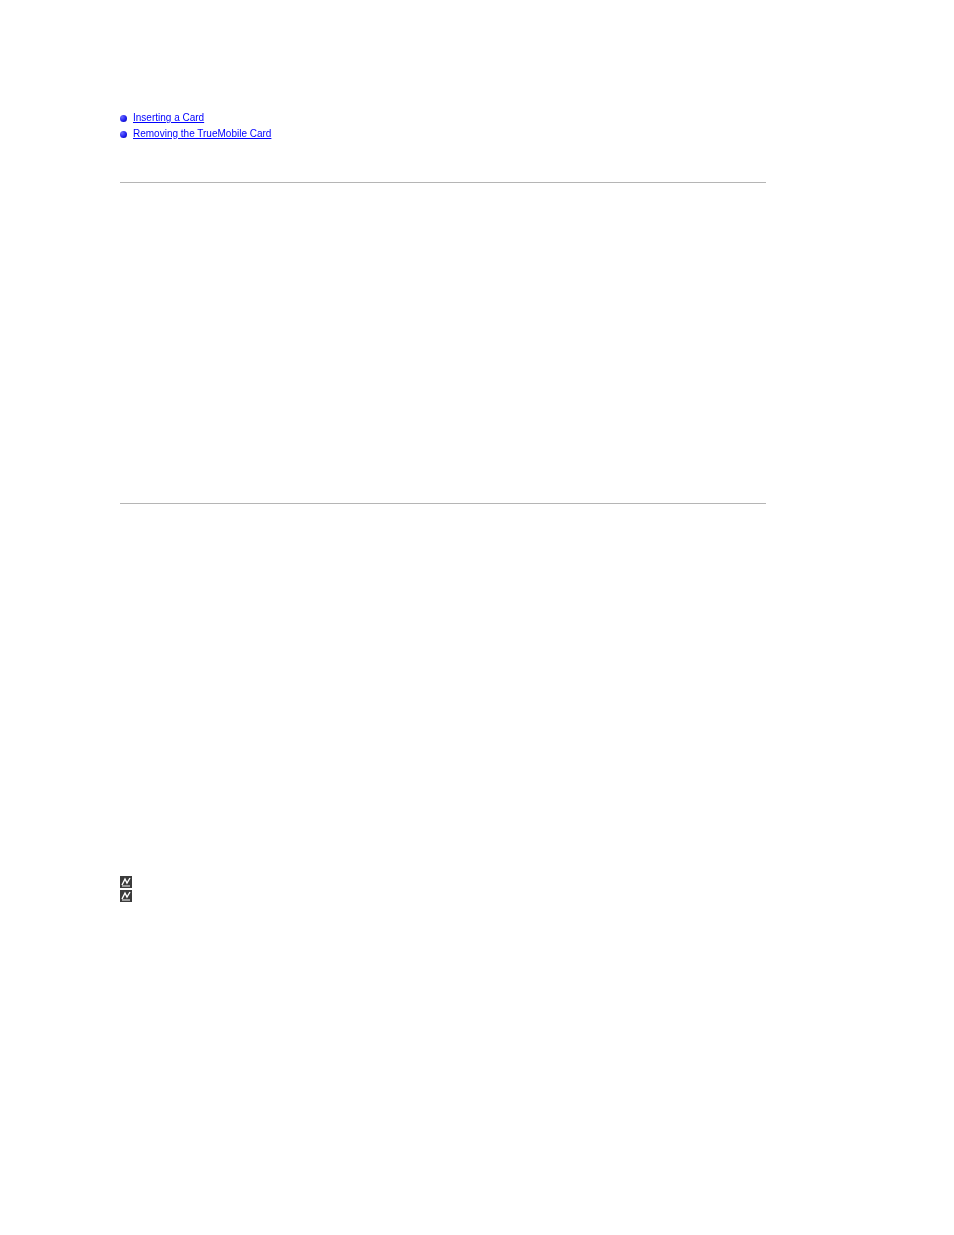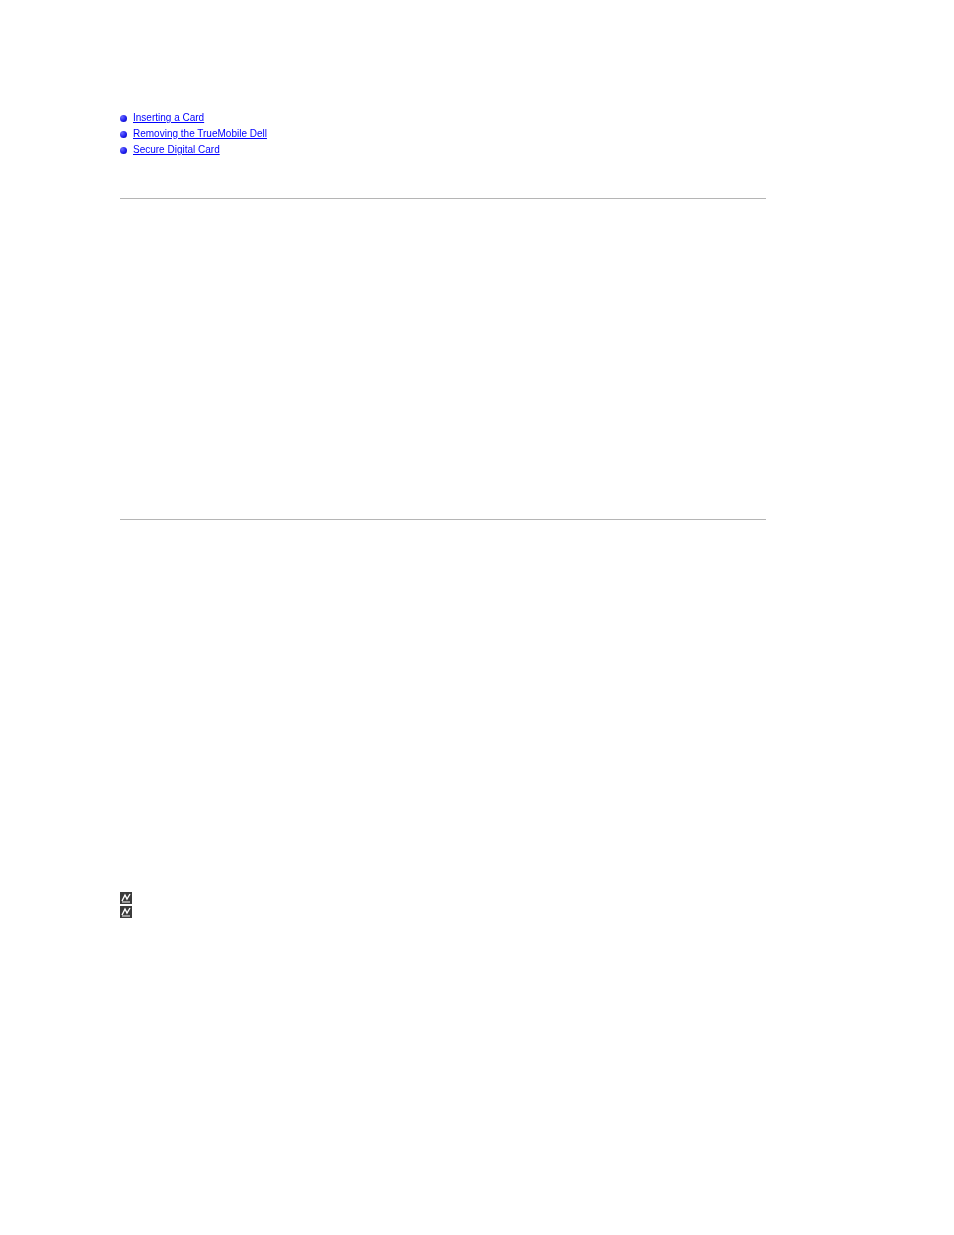--- a/index.html
+++ b/index.html
@@ -72,25 +72,21 @@
 
 <div class="page">
 
   <ul class="toc">
     <li>
       <span class="bullet"></span>
       <a href="#">Inserting a Card</a>
     </li>
     <li>
       <span class="bullet"></span>
-      <a href="#">Removing the TrueMobile Dell</a>
-    </li>
-    <li>
-      <span class="bullet"></span>
-      <a href="#">Secure Digital Card</a>
+      <a href="#">Removing the TrueMobile Card</a>
     </li>
   </ul>
 
   <hr class="sep">
 
   <div class="spacer-large"></div>
 
   <hr class="sep">
 
   <div class="spacer-huge"></div>

